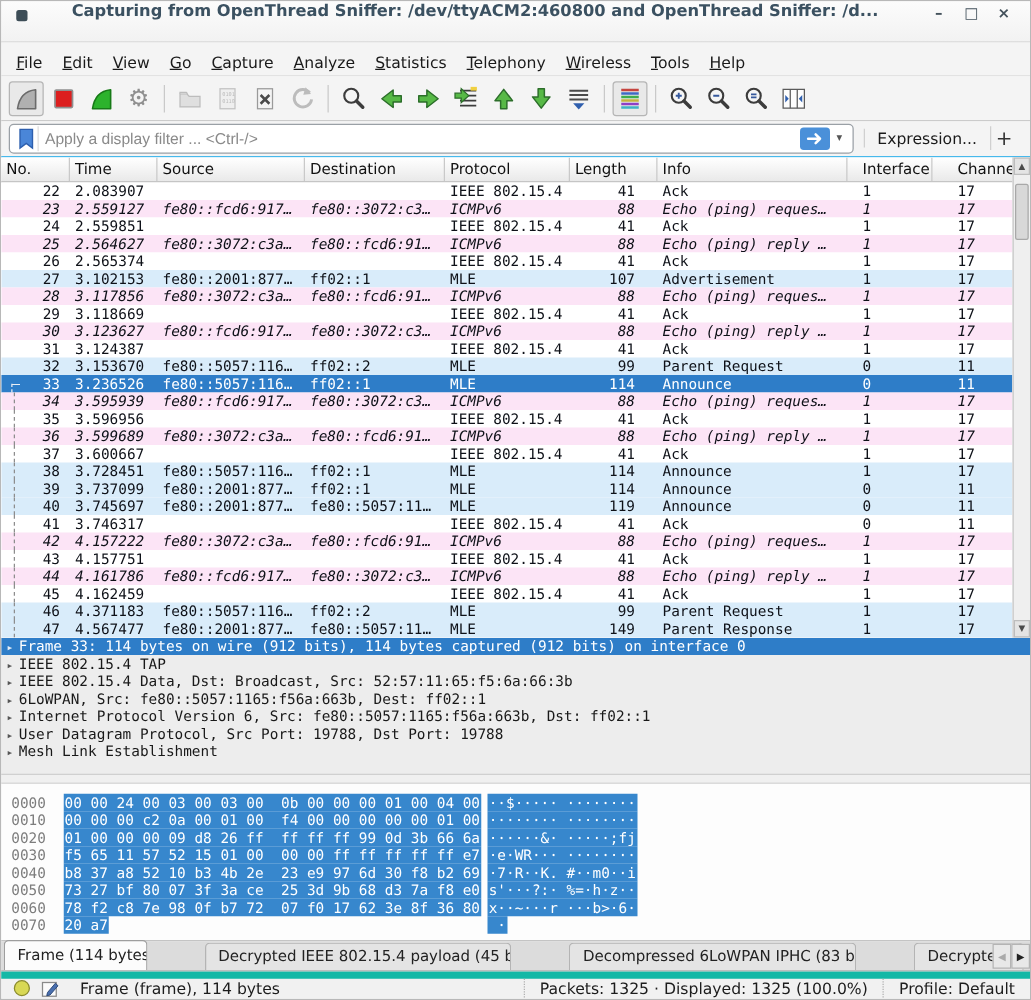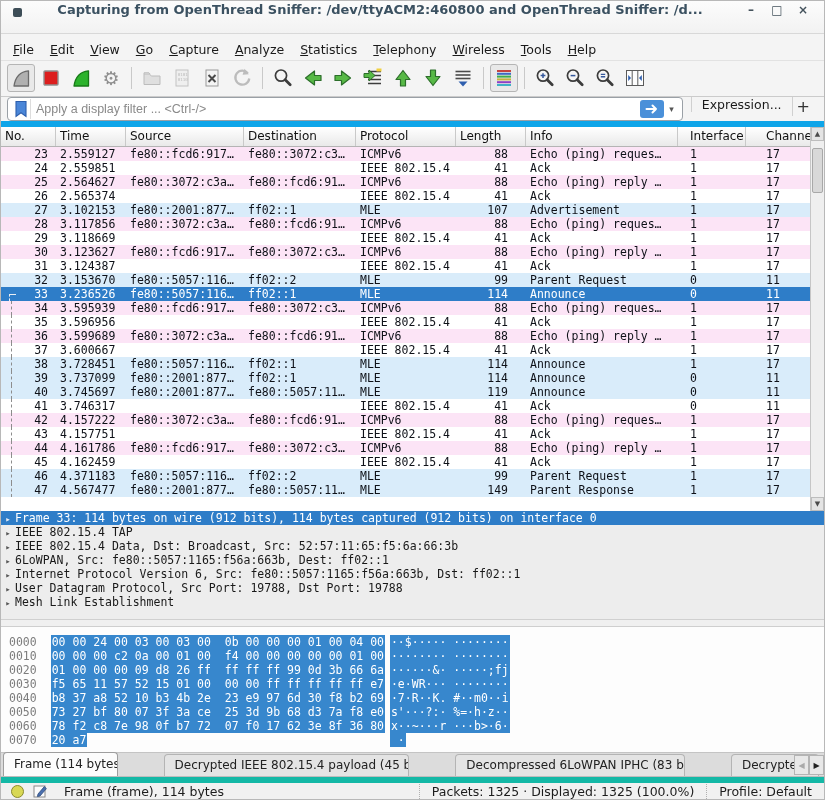--- a/index.html
+++ b/index.html
@@ -21,21 +21,21 @@
 
   
   .toolbar { height:36px; background:#f4f4f4; border-bottom:1px solid #cbcbcb; display:flex; align-items:center; padding:0 5px; }
   .tbtn { width:28px; height:28px; display:inline-flex; align-items:center; justify-content:center; margin:0 1px; border:1px solid transparent; border-radius:3px; }
   .tbtn.pressed { background:#e9e9e9; border-color:#b5b5b5; }
   .tbtn.disabled { opacity:.55; filter:grayscale(60%); }
   .tsep { width:1px; height:22px; background:#c9c9c9; margin:0 5px; }
   .glyph { font-size:19px; line-height:22px; }
 
   
-  .filterbar { height:30px; background:#f4f4f4; border-bottom:6px solid #0ea5e9; display:flex; align-items:flex-start; padding:0 6px; }
+  .filterbar { height:30px; background:#f4f4f4; border-bottom:1px solid #0ea5e9; display:flex; align-items:center; padding:0 6px; }
   .fbox { flex:1; height:24px; background:#fff; border:1px solid #9aa0a6; border-radius:4px; display:flex; align-items:center; padding:0 3px; }
   .fbookmark { width:20px; height:20px; display:flex; align-items:center; justify-content:center; border-right:1px solid #ddd; }
   .finput { flex:1; border:none; outline:none; font-size:12.5px; color:#333; padding:0 5px; background:transparent; }
   .finput::placeholder { color:#8a8a8a; }
   .fapply { width:24px; height:18px; background:var(--accent-blue,#4a90d9); border-radius:3px; display:flex; align-items:center; justify-content:center; }
   .fcaret { font-size:9px; color:#555; padding:0 5px; }
   .fexpr { font-size:12.5px; color:#1a1a1a; padding:0 10px; border-left:1px solid #d0d0d0; margin-left:8px; }
   .fplus { font-size:16px; color:#333; padding:0 8px 0 4px; border-left:1px solid #d0d0d0; }
 
   
@@ -51,21 +51,21 @@
   .pc1 { width:70px;  padding-left:4px; }
   .pc2 { width:118px; padding-left:4px; }
   .pc3 { width:112px; padding-left:4px; }
   .pc4 { width:100px; padding-left:4px; }
   .pc5 { width:70px; text-align:right; padding-right:18px; }
   .pc6 { width:152px; padding-left:4px; }
   .pc7 { width:68px;  padding-left:12px; }
   .pc8 { width:65px;  padding-left:20px; }
   .hcell.pc0, .hcell.pc5 { text-align:left; padding:0 0 0 4px; }
   .c-white { background:#ffffff; }
-  .c-pink  { background:var(--row-icmpv6,#fce4f6); }
+  .c-pink  { background:var(--row-icmpv6,#fce4f6);font-style:italic; }
   .c-blue  { background:var(--row-mle,#d9ecfa); }
   .prow.sel { background:var(--selection,#2e7dc8); color:#ffffff; }
   .rl { position:absolute; left:10px; top:0; bottom:0; border-left:1px dashed #8d8d8d; }
   .rc { position:absolute; left:8px; top:7px; width:7px; height:7px; border-left:1px dashed #e9eef4; border-top:1px solid #e9eef4; }
 
   
   .vscroll { position:absolute; top:0; right:0; width:14px; height:384px; background:#efefef; border-left:1px solid #c6c6c6; }
   .sarrow { position:absolute; left:0; width:13px; height:14px; background:#e4e4e4; border:1px solid #bdbdbd;
     font-size:7px; color:#4a4a4a; text-align:center; line-height:13px; }
   .sup { top:0; } .sdn { bottom:0; }
@@ -287,20 +287,21 @@
       </span>
       <span class="fcaret">▾</span>
     </div>
     <span class="fexpr">Expression...</span>
     <span class="fplus">+</span>
   </div>
 
   <div class="plist-wrap">
     <div class="plist-header"><span class="hcell pc0">No.</span><span class="hcell pc1">Time</span><span class="hcell pc2">Source</span><span class="hcell pc3">Destination</span><span class="hcell pc4">Protocol</span><span class="hcell pc5">Length</span><span class="hcell pc6">Info</span><span class="hcell pc7">Interface ID</span><span class="hcell pc8">Channel</span></div>
     <div class="plist">
+        <div class="prow c-white"><span class="pcell pc0">22</span><span class="pcell pc1">2.083907</span><span class="pcell pc2"></span><span class="pcell pc3"></span><span class="pcell pc4">IEEE 802.15.4</span><span class="pcell pc5">41</span><span class="pcell pc6">Ack</span><span class="pcell pc7">1</span><span class="pcell pc8">17</span></div>
         <div class="prow c-pink"><span class="pcell pc0">23</span><span class="pcell pc1">2.559127</span><span class="pcell pc2">fe80::fcd6:917…</span><span class="pcell pc3">fe80::3072:c3…</span><span class="pcell pc4">ICMPv6</span><span class="pcell pc5">88</span><span class="pcell pc6">Echo (ping) reques…</span><span class="pcell pc7">1</span><span class="pcell pc8">17</span></div>
         <div class="prow c-white"><span class="pcell pc0">24</span><span class="pcell pc1">2.559851</span><span class="pcell pc2"></span><span class="pcell pc3"></span><span class="pcell pc4">IEEE 802.15.4</span><span class="pcell pc5">41</span><span class="pcell pc6">Ack</span><span class="pcell pc7">1</span><span class="pcell pc8">17</span></div>
         <div class="prow c-pink"><span class="pcell pc0">25</span><span class="pcell pc1">2.564627</span><span class="pcell pc2">fe80::3072:c3a…</span><span class="pcell pc3">fe80::fcd6:91…</span><span class="pcell pc4">ICMPv6</span><span class="pcell pc5">88</span><span class="pcell pc6">Echo (ping) reply …</span><span class="pcell pc7">1</span><span class="pcell pc8">17</span></div>
         <div class="prow c-white"><span class="pcell pc0">26</span><span class="pcell pc1">2.565374</span><span class="pcell pc2"></span><span class="pcell pc3"></span><span class="pcell pc4">IEEE 802.15.4</span><span class="pcell pc5">41</span><span class="pcell pc6">Ack</span><span class="pcell pc7">1</span><span class="pcell pc8">17</span></div>
         <div class="prow c-blue"><span class="pcell pc0">27</span><span class="pcell pc1">3.102153</span><span class="pcell pc2">fe80::2001:877…</span><span class="pcell pc3">ff02::1</span><span class="pcell pc4">MLE</span><span class="pcell pc5">107</span><span class="pcell pc6">Advertisement</span><span class="pcell pc7">1</span><span class="pcell pc8">17</span></div>
         <div class="prow c-pink"><span class="pcell pc0">28</span><span class="pcell pc1">3.117856</span><span class="pcell pc2">fe80::3072:c3a…</span><span class="pcell pc3">fe80::fcd6:91…</span><span class="pcell pc4">ICMPv6</span><span class="pcell pc5">88</span><span class="pcell pc6">Echo (ping) reques…</span><span class="pcell pc7">1</span><span class="pcell pc8">17</span></div>
         <div class="prow c-white"><span class="pcell pc0">29</span><span class="pcell pc1">3.118669</span><span class="pcell pc2"></span><span class="pcell pc3"></span><span class="pcell pc4">IEEE 802.15.4</span><span class="pcell pc5">41</span><span class="pcell pc6">Ack</span><span class="pcell pc7">1</span><span class="pcell pc8">17</span></div>
         <div class="prow c-pink"><span class="pcell pc0">30</span><span class="pcell pc1">3.123627</span><span class="pcell pc2">fe80::fcd6:917…</span><span class="pcell pc3">fe80::3072:c3…</span><span class="pcell pc4">ICMPv6</span><span class="pcell pc5">88</span><span class="pcell pc6">Echo (ping) reply …</span><span class="pcell pc7">1</span><span class="pcell pc8">17</span></div>
         <div class="prow c-white"><span class="pcell pc0">31</span><span class="pcell pc1">3.124387</span><span class="pcell pc2"></span><span class="pcell pc3"></span><span class="pcell pc4">IEEE 802.15.4</span><span class="pcell pc5">41</span><span class="pcell pc6">Ack</span><span class="pcell pc7">1</span><span class="pcell pc8">17</span></div>
         <div class="prow c-blue"><span class="pcell pc0">32</span><span class="pcell pc1">3.153670</span><span class="pcell pc2">fe80::5057:116…</span><span class="pcell pc3">ff02::2</span><span class="pcell pc4">MLE</span><span class="pcell pc5">99</span><span class="pcell pc6">Parent Request</span><span class="pcell pc7">0</span><span class="pcell pc8">11</span></div>

